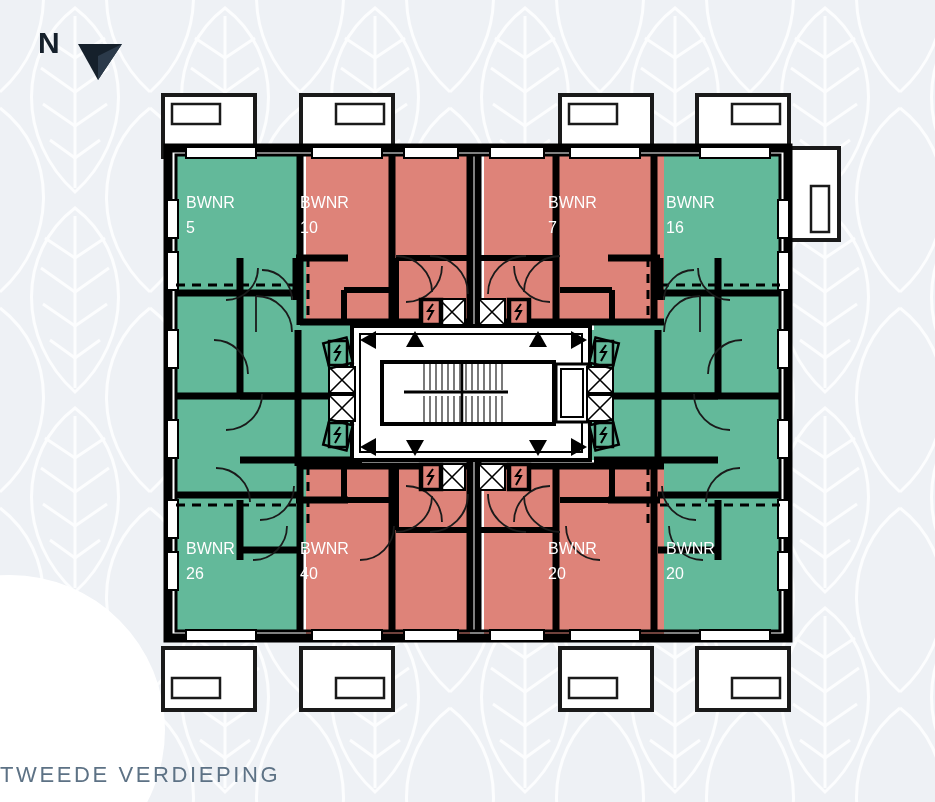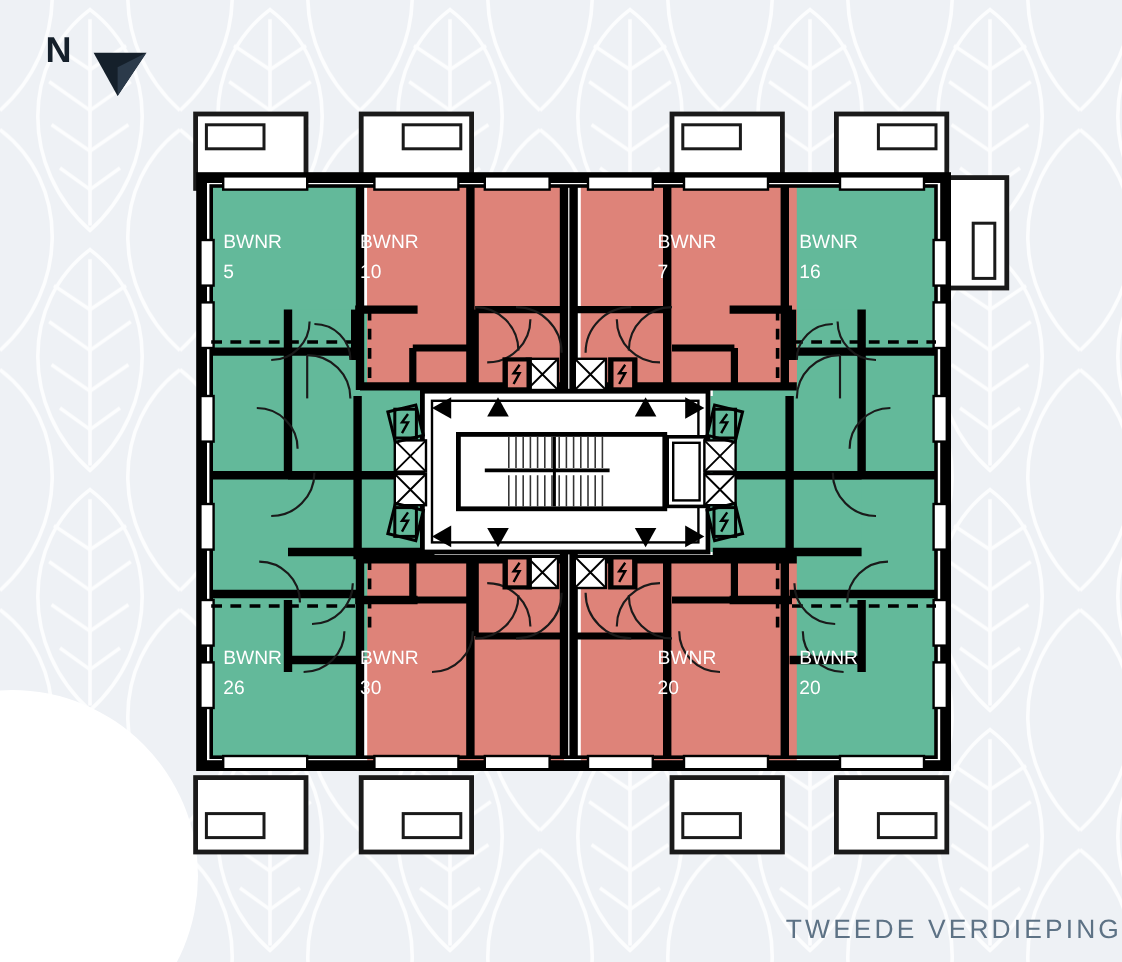--- a/index.html
+++ b/index.html
@@ -47,21 +47,21 @@
   #north-arrow {
     position: absolute;
     left: 38px;
     top: 14px;
   }
   #plan-title {
     position: absolute;
     left: 0;
     right: 0;
     top: 762px;
-    text-align: right;
+    text-align: left;
     font-size: 22px;
     letter-spacing: 2.6px;
     color: #5d7285;
     font-family: "Liberation Sans", sans-serif;
     font-weight: 400;
   }
   .unit-label {
     position: absolute;
     text-align: left;
     color: #ffffff;
@@ -513,21 +513,21 @@
   <div class="unit-label" style="left:666px; top:536px; width:100px;">
     <span>BWNR</span>
     <span class="num">20</span>
   </div>
   <div class="unit-label" style="left:548px; top:536px; width:100px;">
     <span>BWNR</span>
     <span class="num">20</span>
   </div>
   <div class="unit-label" style="left:300px; top:536px; width:100px;">
     <span>BWNR</span>
-    <span class="num">30</span>
+    <span class="num">40</span>
   </div>
   <div class="unit-label" style="left:186px; top:536px; width:100px;">
     <span>BWNR</span>
     <span class="num">26</span>
   </div>
 
   <div id="plan-title">TWEEDE VERDIEPING</div>
 
 </div>
 

